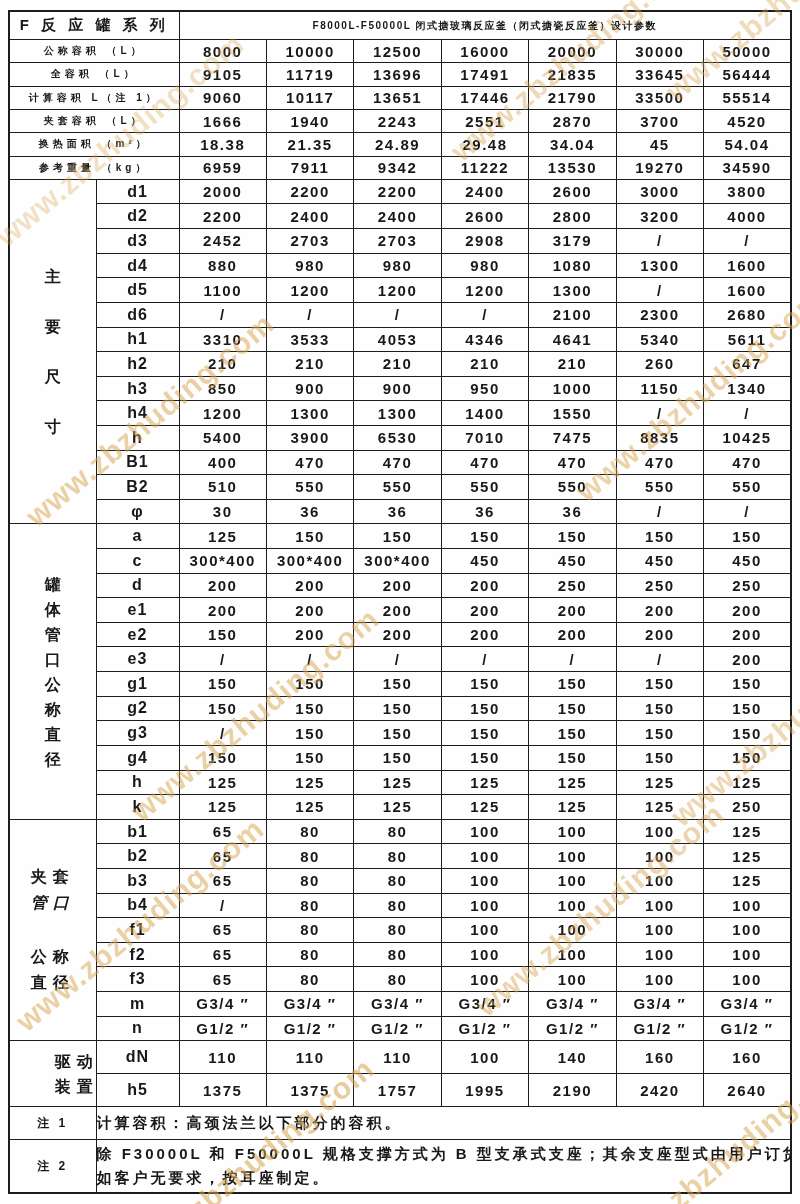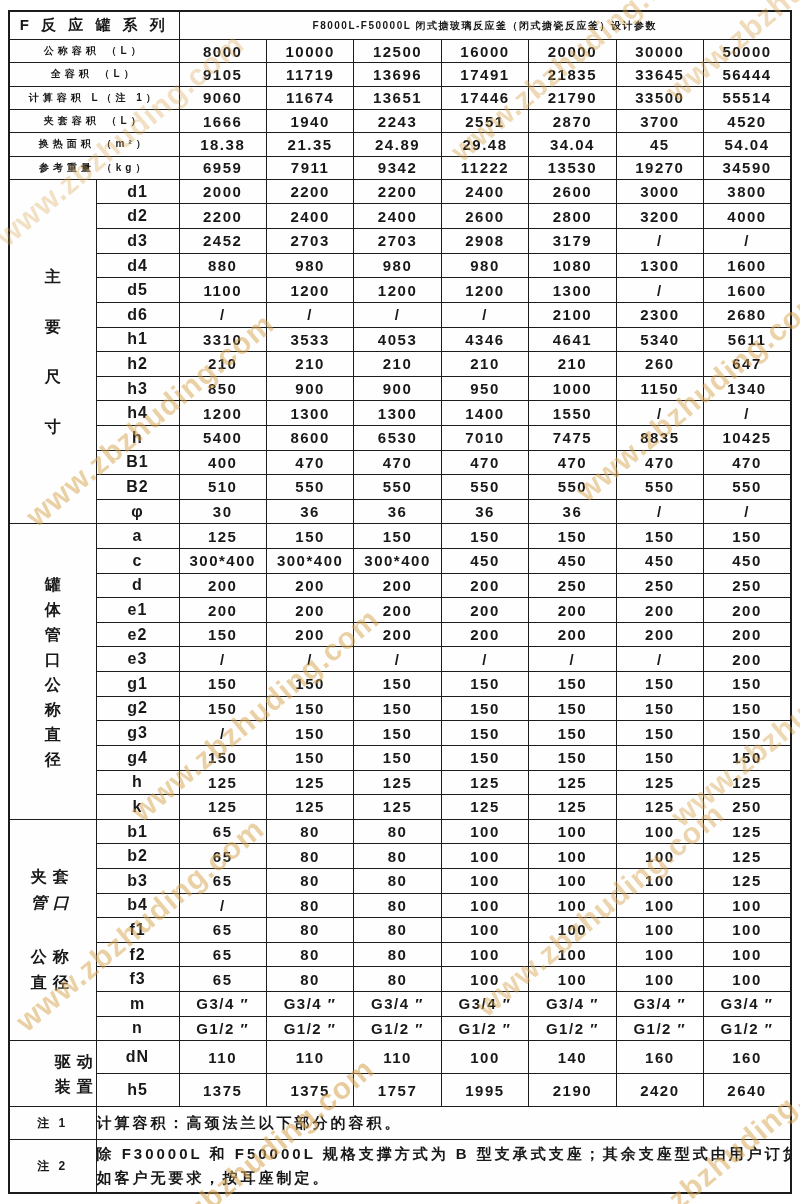--- a/index.html
+++ b/index.html
@@ -84,21 +84,21 @@
           <td class="num">11719</td>
           <td class="num">13696</td>
           <td class="num">17491</td>
           <td class="num">21835</td>
           <td class="num">33645</td>
           <td class="num">56444</td>
         </tr>
         <tr>
           <td class="lbl" colspan="2">计算容积 L（注 1）</td>
           <td class="num">9060</td>
-          <td class="num">11674</td>
+          <td class="num">10117</td>
           <td class="num">13651</td>
           <td class="num">17446</td>
           <td class="num">21790</td>
           <td class="num">33500</td>
           <td class="num">55514</td>
         </tr>
         <tr>
           <td class="lbl" colspan="2">夹套容积 （L）</td>
           <td class="num">1666</td>
           <td class="num">1940</td>
@@ -232,21 +232,21 @@
           <td class="num">1300</td>
           <td class="num">1300</td>
           <td class="num">1400</td>
           <td class="num">1550</td>
           <td class="num">/</td>
           <td class="num">/</td>
         </tr>
         <tr>
           <td class="param">h</td>
           <td class="num">5400</td>
-          <td class="num">8600</td>
+          <td class="num">3900</td>
           <td class="num">6530</td>
           <td class="num">7010</td>
           <td class="num">7475</td>
           <td class="num">8835</td>
           <td class="num">10425</td>
         </tr>
         <tr>
           <td class="param">B1</td>
           <td class="num">400</td>
           <td class="num">470</td>

